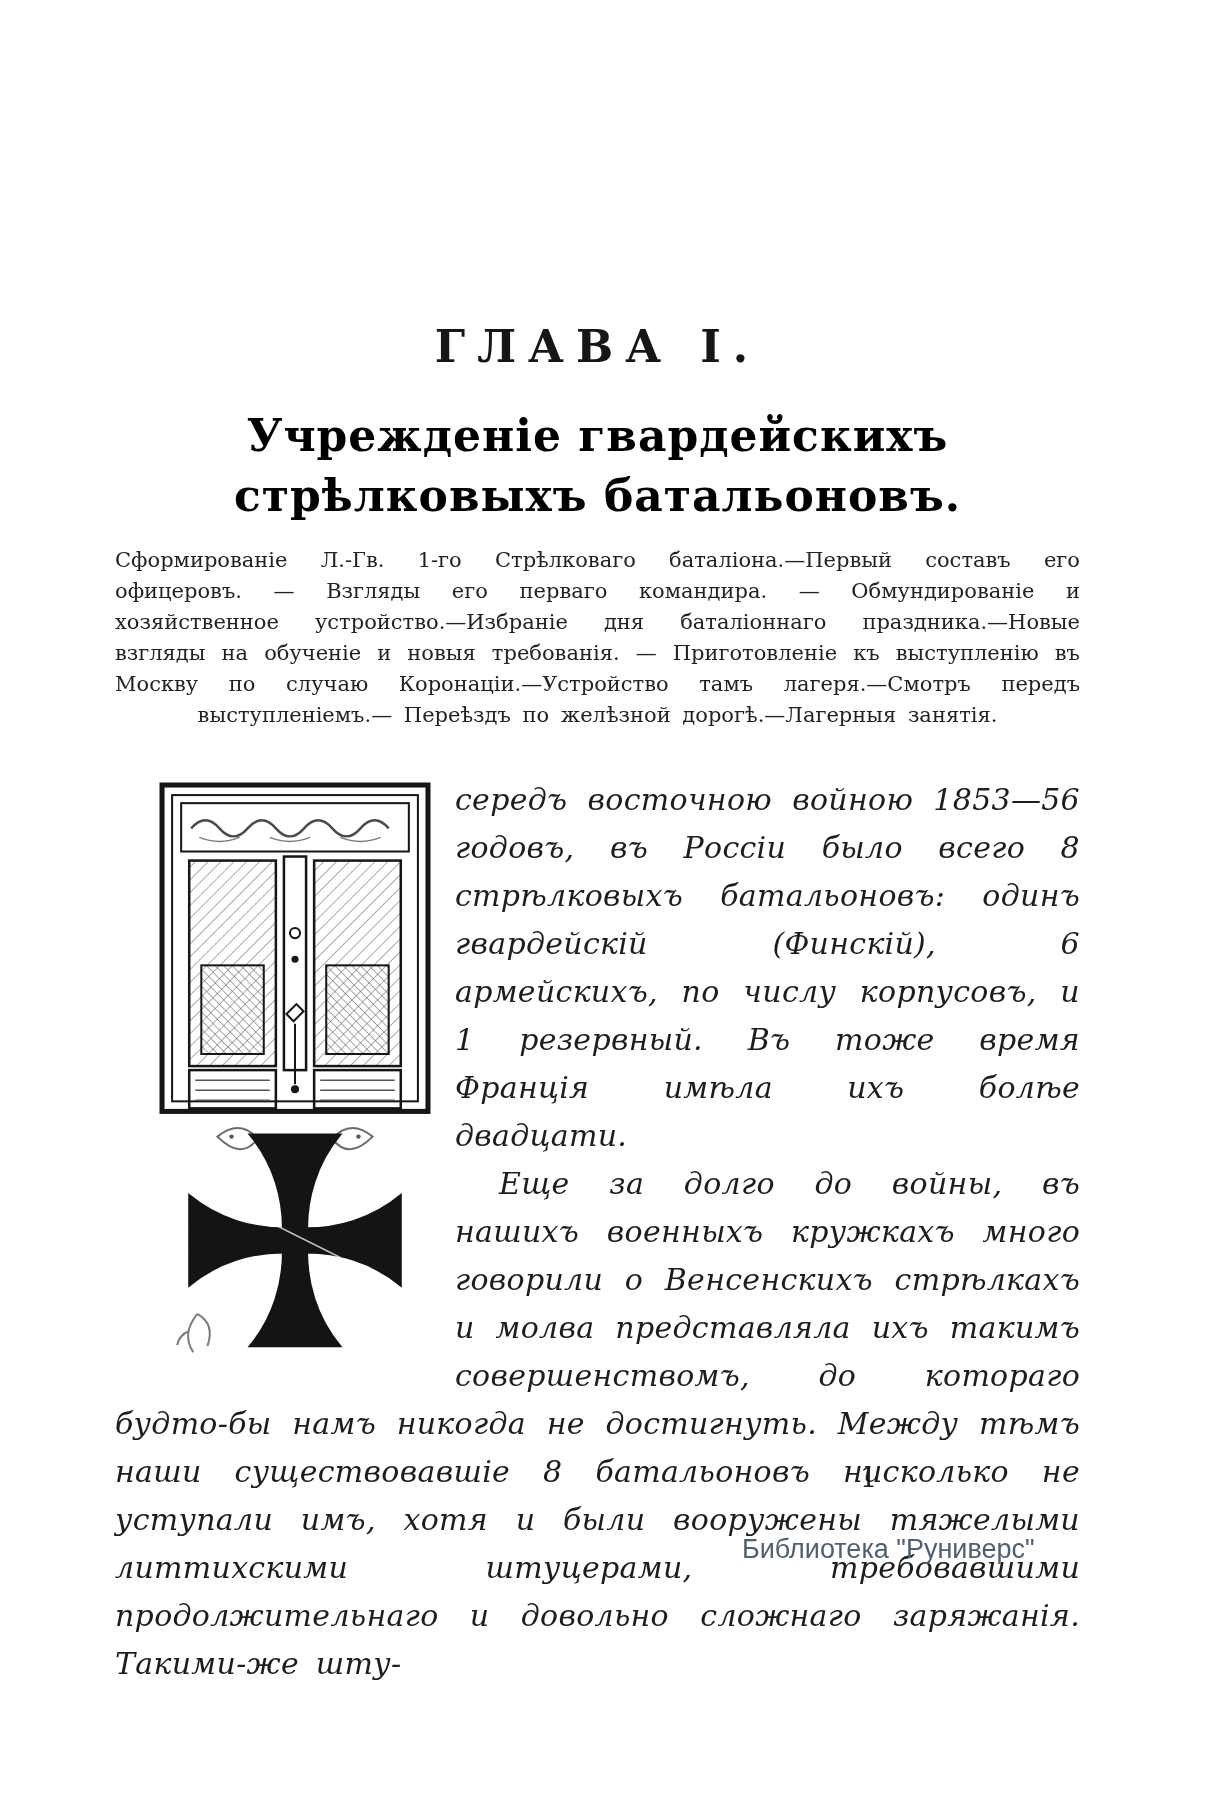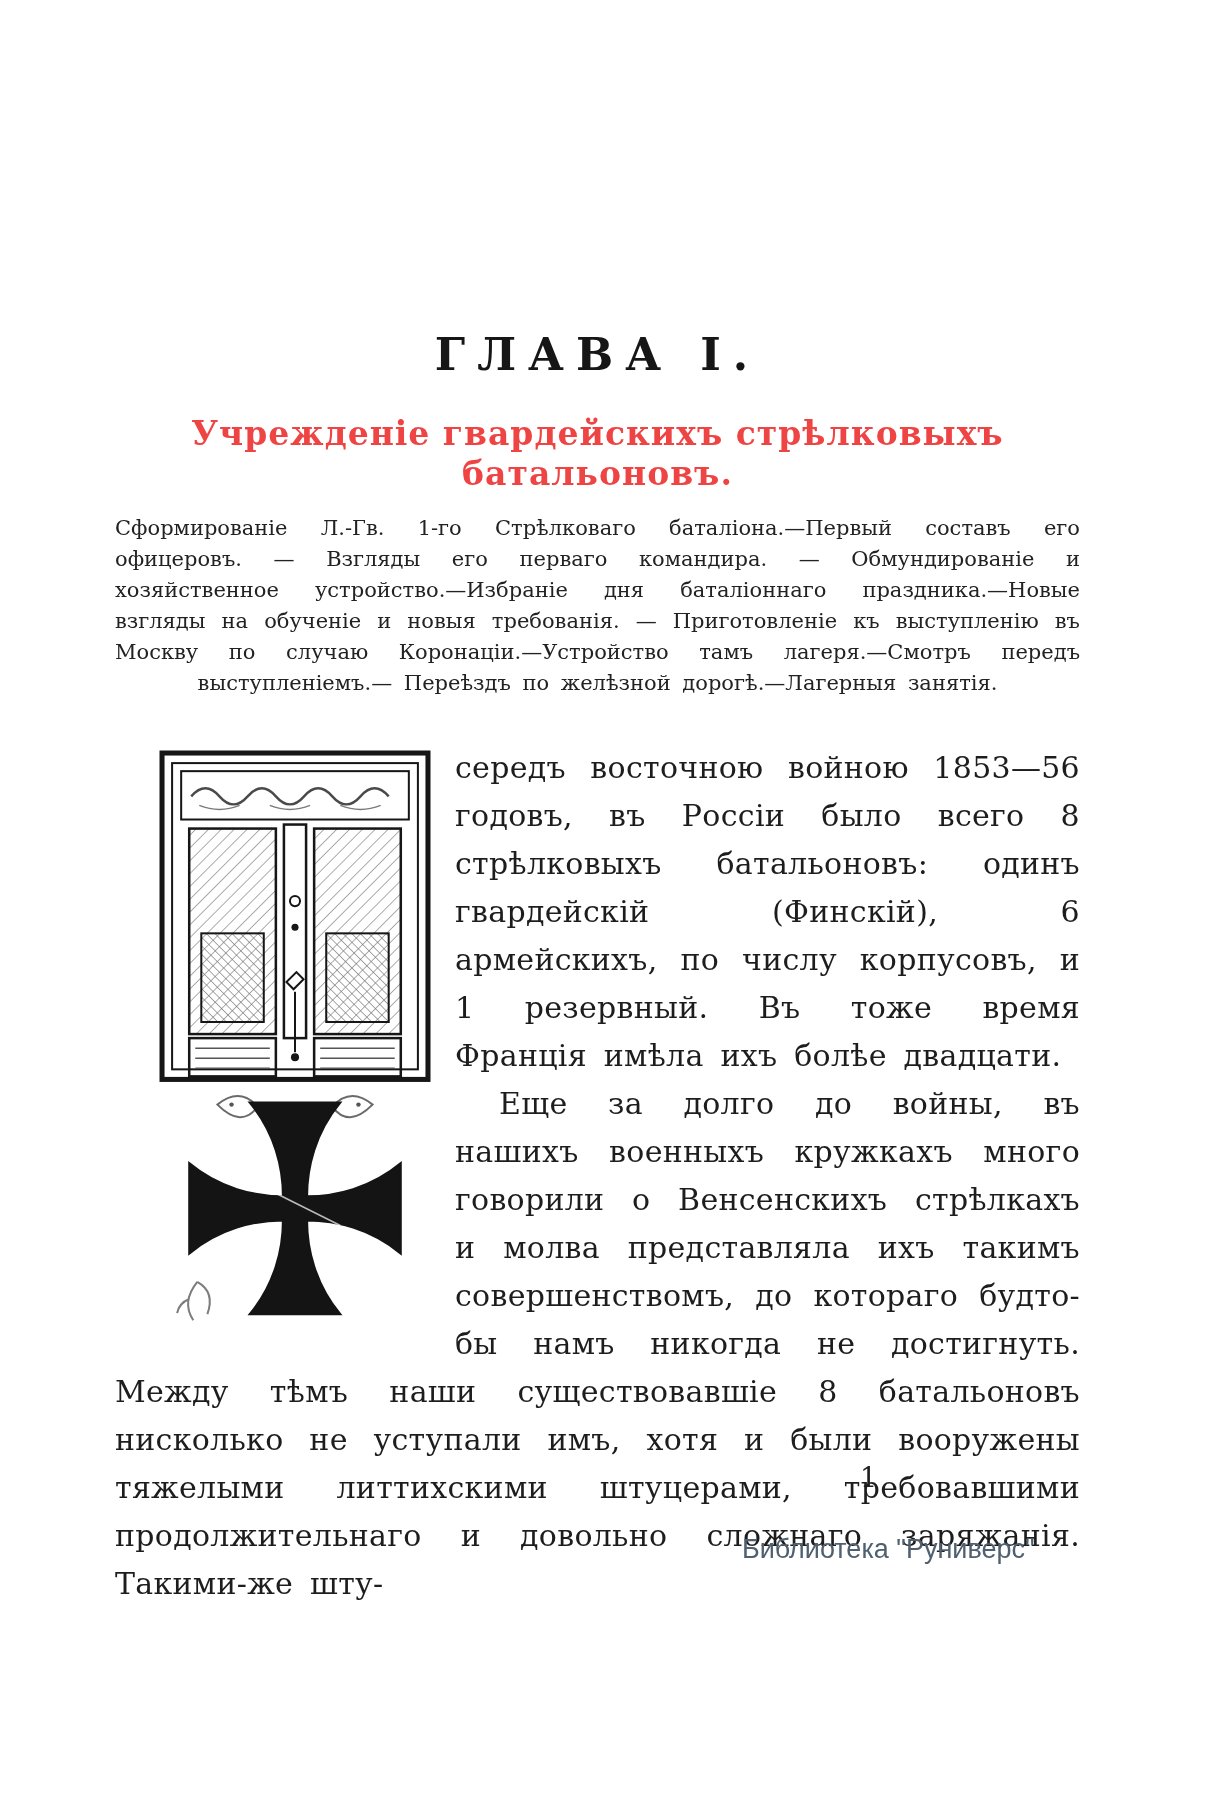--- a/index.html
+++ b/index.html
@@ -13,54 +13,55 @@
     height: 1794px;
     margin: 0 auto;
     background: #ffffff;
     overflow: hidden;
     font-family: "DejaVu Serif", "Liberation Serif", serif;
     color: #1b1b1b;
     box-sizing: border-box;
     padding: 320px 135px 0 115px;
   }
   .chapter-heading {
-    margin: 8px;
+    margin: 0;
     text-align: center;
     font-size: 44px;
     line-height: 54px;
     font-weight: bold;
     letter-spacing: 12px;
     color: #161616;
   }
   .page-title {
     margin: 32px 0 0 0;
     text-align: center;
-    font-size: 33px;
-    line-height: 40px;
+    font-size: 44px;
+    line-height: 60px;
     font-weight: bold;
     letter-spacing: 1px;
-    color: #ef4444;
+    color: #000000;
   }
   .chapter-summary {
     margin: 19px 0 0 0;
     font-size: 21px;
     line-height: 31px;
     text-align: justify;
     text-align-last: center;
     word-spacing: 5px;
     color: #222;
   }
   .body-text {
     margin-top: 45px;
     font-size: 30px;
     line-height: 48px;
     text-align: justify;
     word-spacing: 7px;
     letter-spacing: 0.3px;
     color: #1d1d1d;
+    font-style: italic;
   }
   .body-text p { margin: 0; }
   .body-text p + p { text-indent: 44px; }
   .illustration {
     float: left;
     width: 272px;
     margin: 6px 24px 4px 44px;
   }
   .illustration svg { display: block; width: 100%; height: auto; }
   .page-number {

